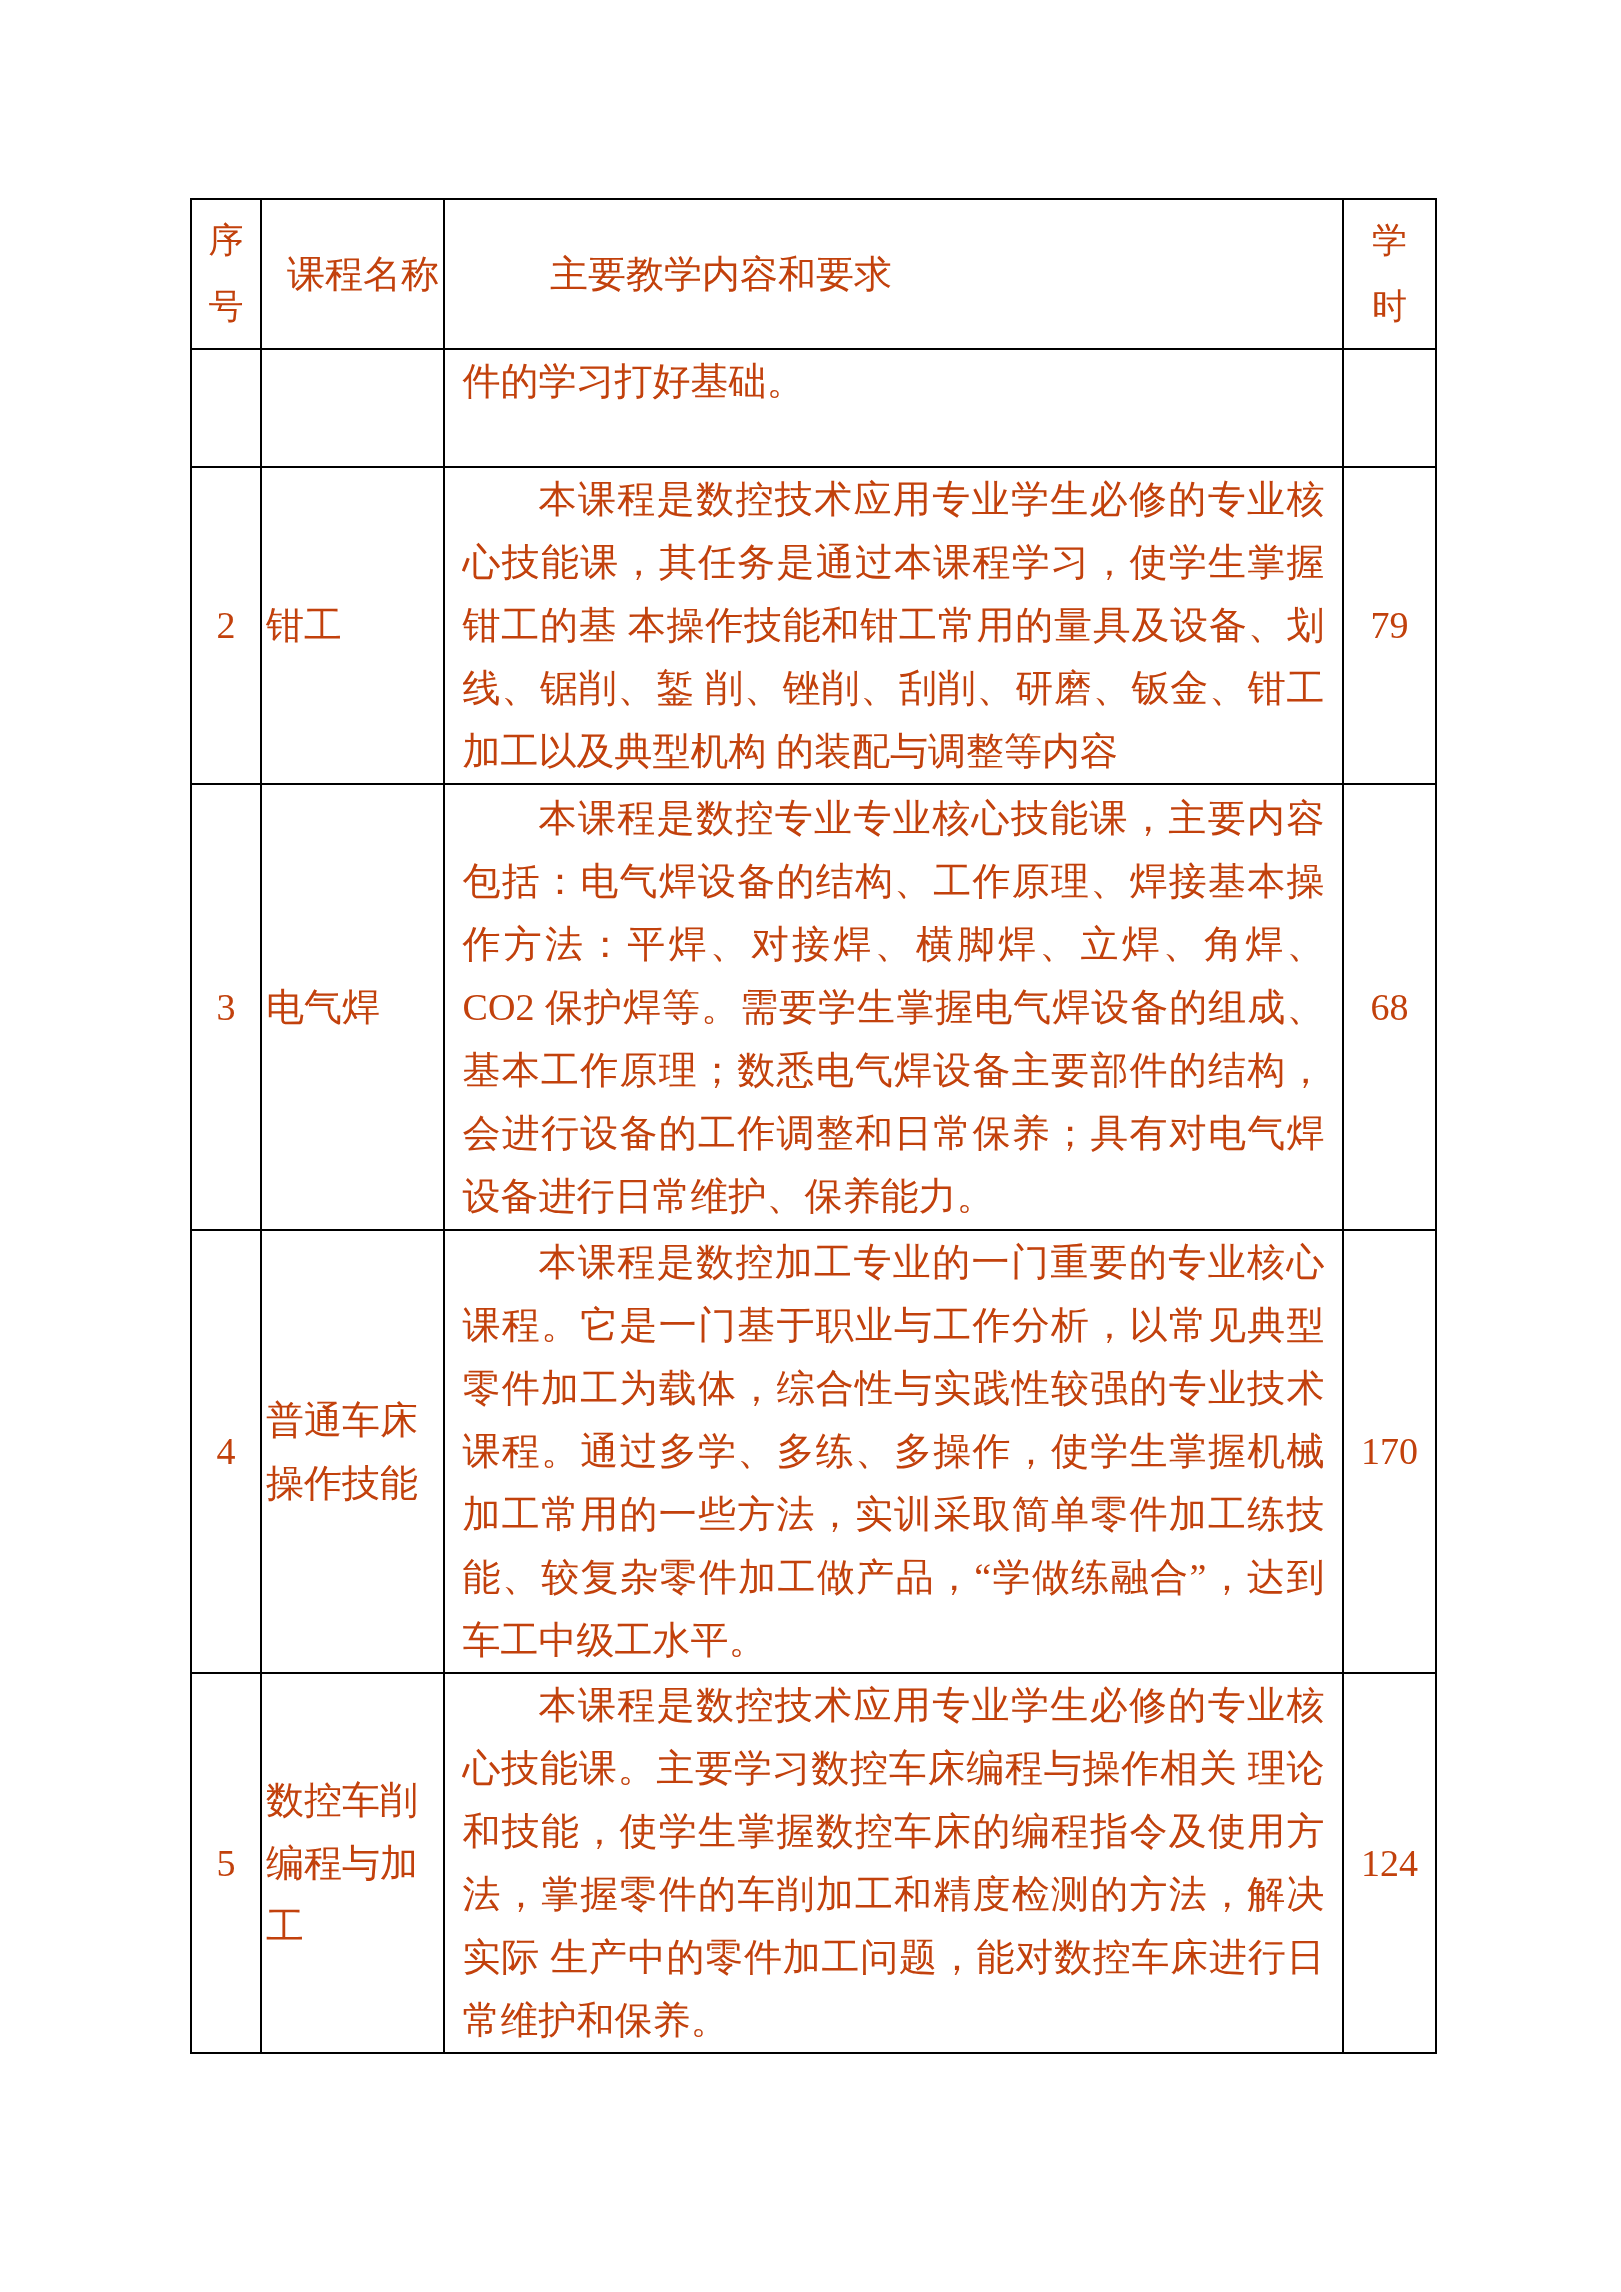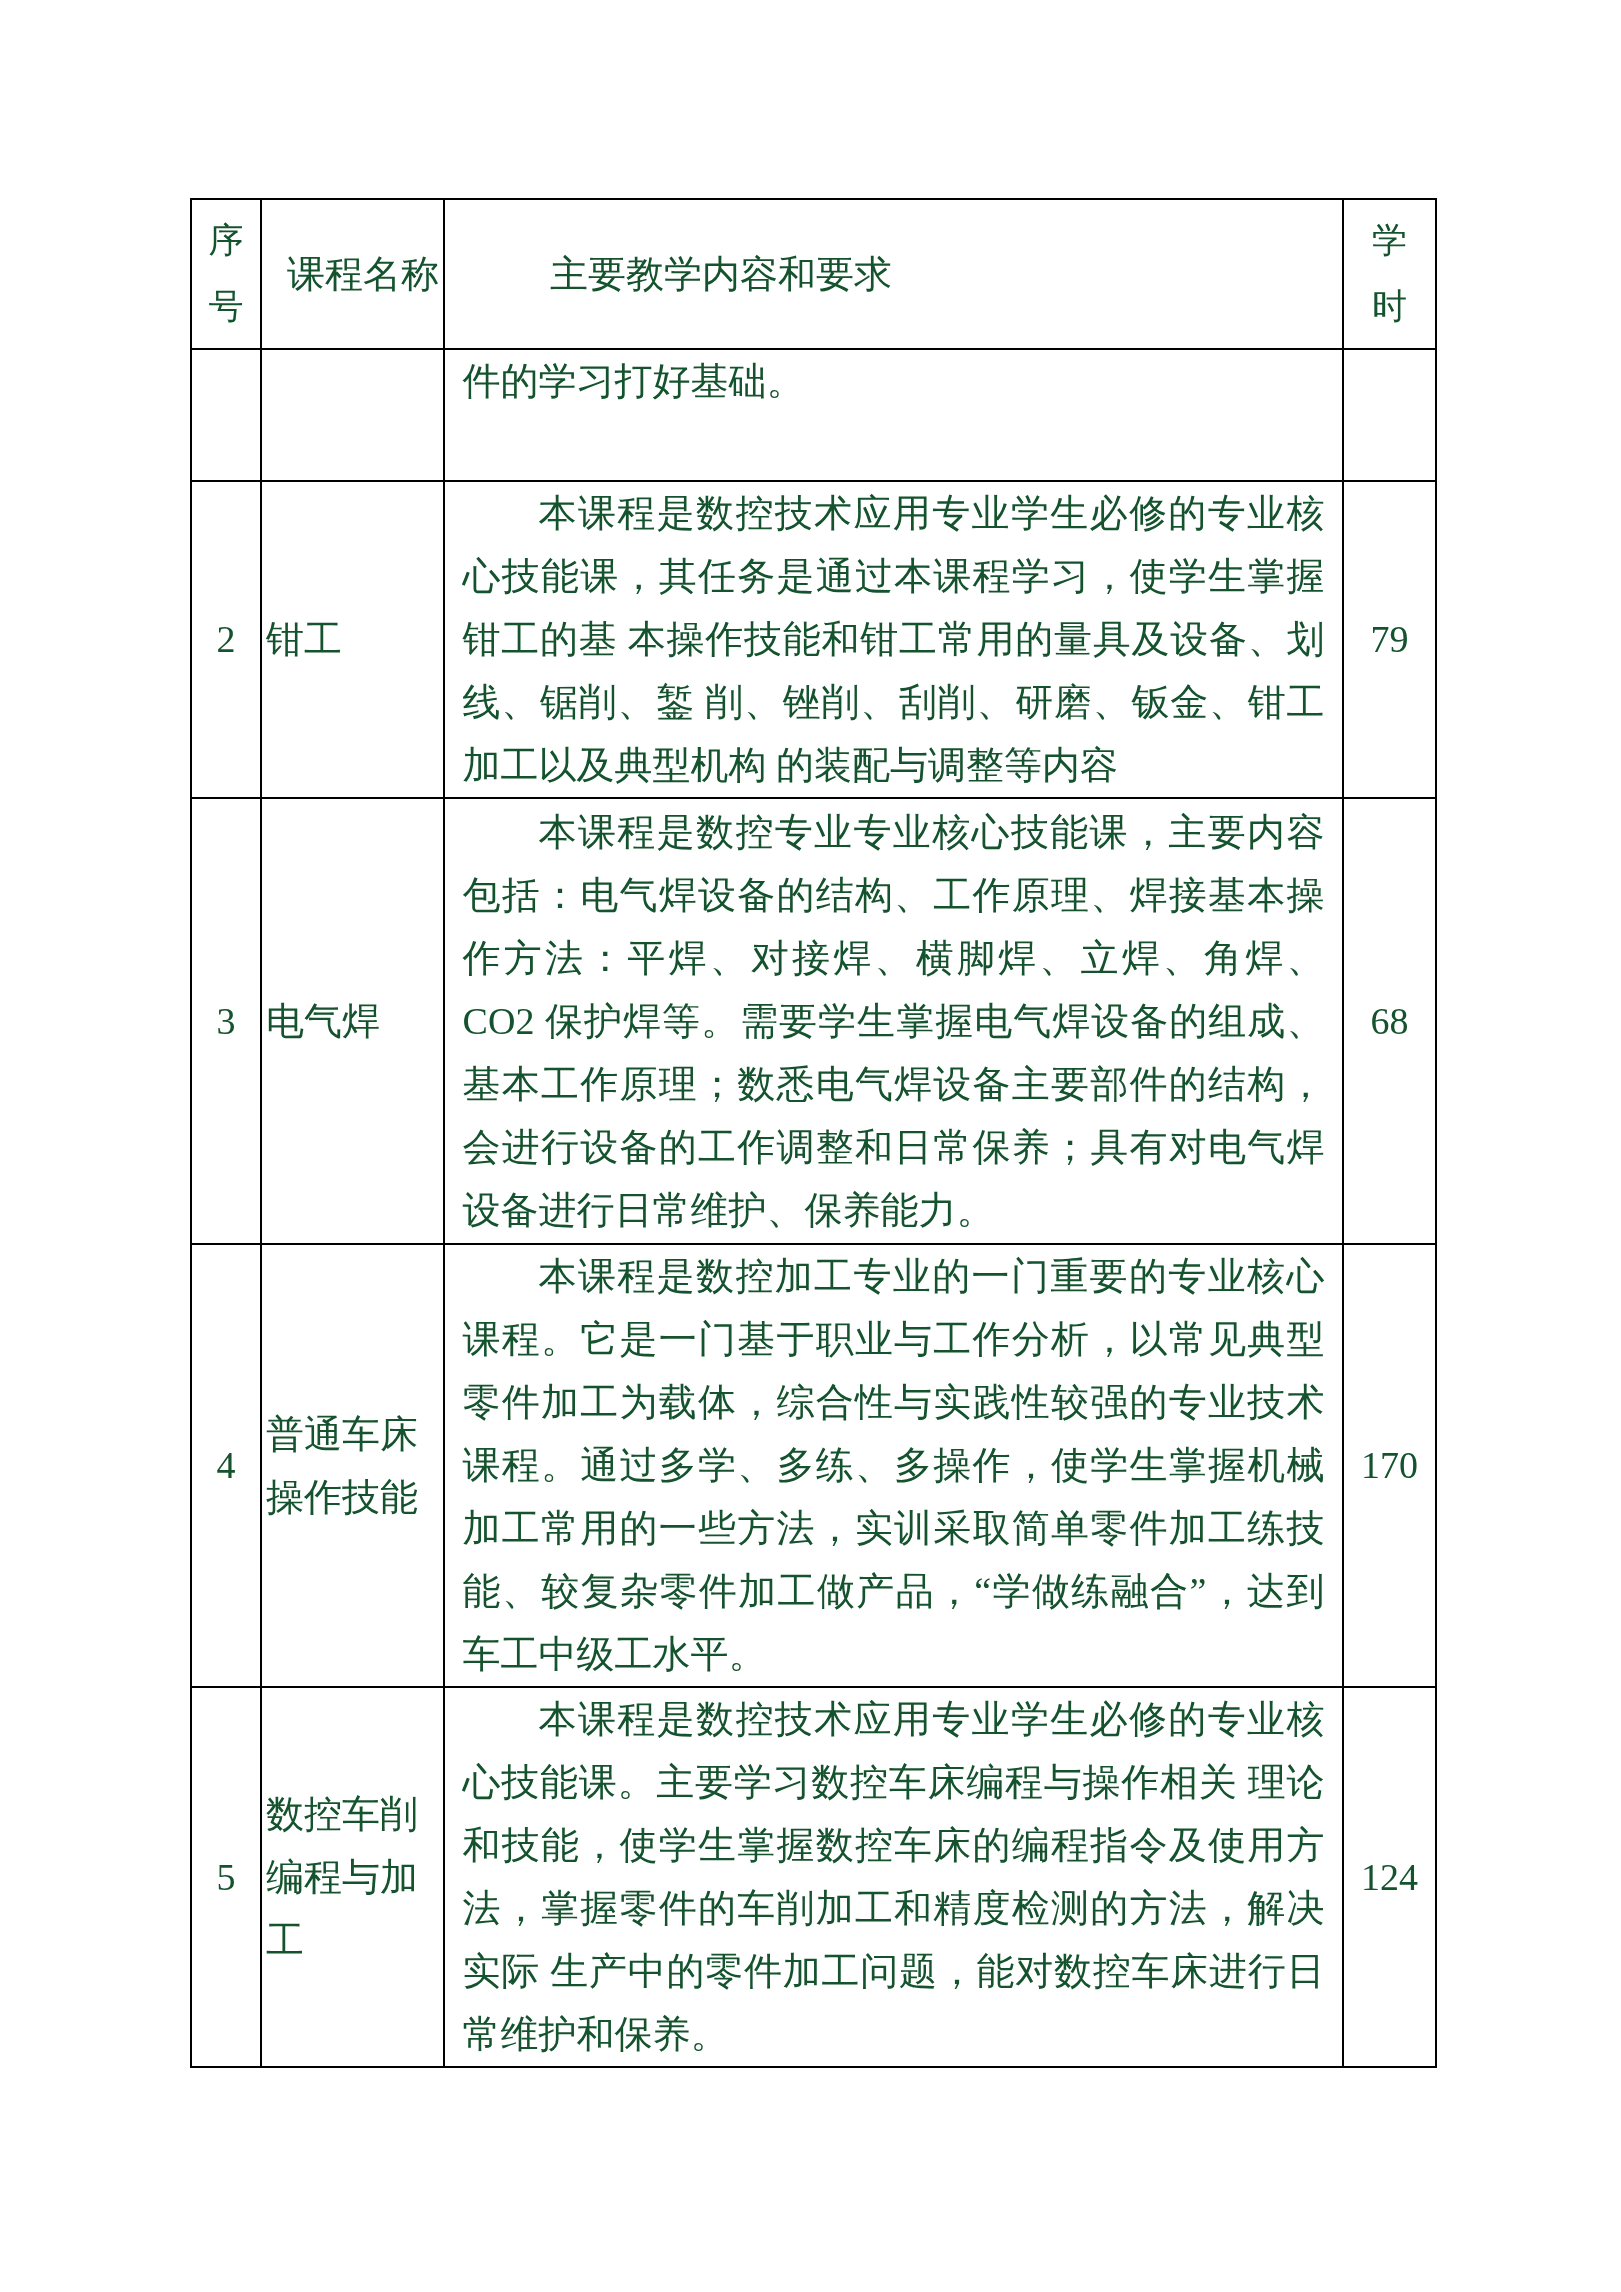--- a/index.html
+++ b/index.html
@@ -2,41 +2,41 @@
 <html><head>
 <meta charset="utf-8">
 <style>
   * { margin:0; padding:0; box-sizing:border-box; }
   html,body { background:#808080; }
   .page {
     position:relative;
     width:1621px; height:2293px;
     margin:0 auto;
     background:#ffffff;
-    color:#14532d;
+    color:#c2410c;
     font-family:"Liberation Serif","DejaVu Serif",serif;
     overflow:hidden;
   }
   table.curriculum {
     position:absolute;
     left:190px; top:198px;
     width:1245px;
     border-collapse:collapse;
     table-layout:fixed;
   }
   table.curriculum td {
     border:2px solid #000000;
     vertical-align:middle;
     font-size:38px;
     line-height:63px;
     overflow:hidden;
   }
   
   tr.r-head  { height:150px; }
-  tr.r-cont  { height:132px; }
+  tr.r-cont  { height:118px; }
   tr.r-row2  { height:309px; }
   tr.r-row3  { height:446px; }
   tr.r-row4  { height:439px; }
   tr.r-row5  { height:376px; }
 
   td.c-no    { text-align:center; }
   td.c-name  { text-align:left; padding:0 3.9px; }
   td.c-hours { text-align:center;margin-top:48px; }
 
   td.c-content {

